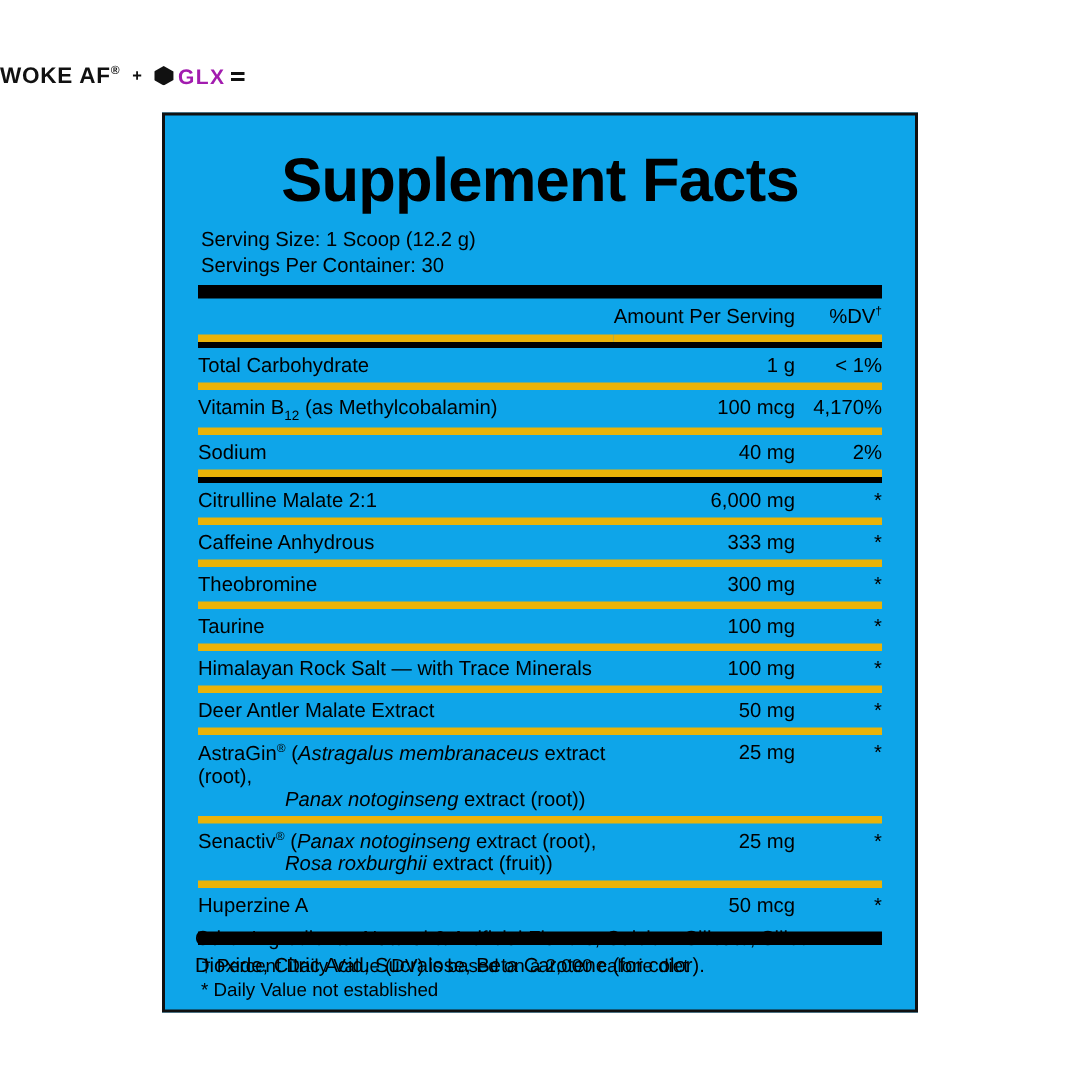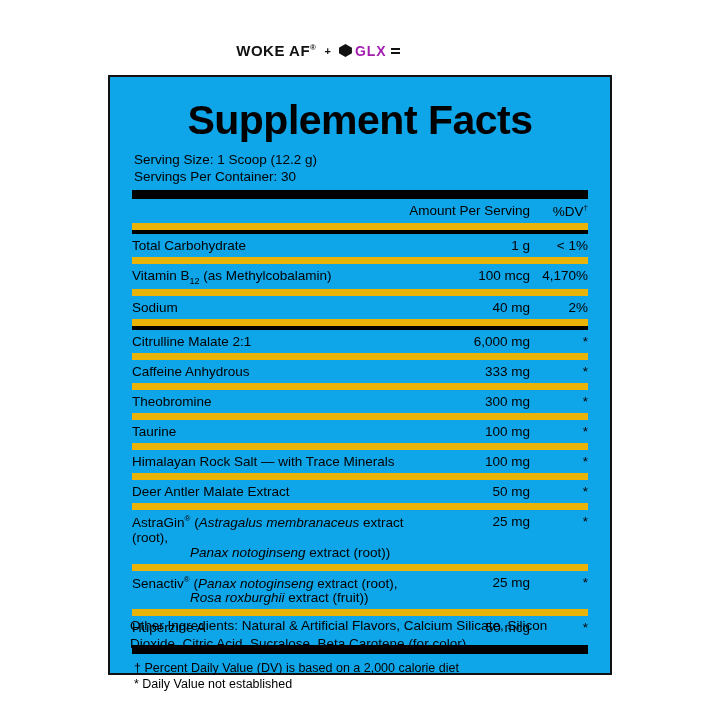--- a/index.html
+++ b/index.html
@@ -23,21 +23,20 @@
   }
 
   
   .brand-bar {
     position: absolute;
     top: 42px;
     left: 0;
     width: 636px;
     display: flex;
     align-items: center;
-    justify-content: center;
     gap: 8px;
   }
   .brand-woke {
     font-family: "Liberation Sans", sans-serif;
     font-weight: 700;
     font-size: 15px;
     letter-spacing: 0.5px;
     color: #111111;
     position: relative;
   }
@@ -123,21 +122,21 @@
   .rule-gap-top { margin-top: 5px; }
 
   table.facts {
     width: 100%;
     border-collapse: collapse;
     font-size: 13.5px;
   }
   table.facts td {
     padding: 4px 0 4px 0;
     vertical-align: top;
-    border-bottom: 7px solid #eab308;
+    border-bottom: 5px solid #eab308;
   }
   table.facts tr.no-line td { border-bottom: none; }
   td.name { text-align: left; padding-left: 2px; }
   td.amount { text-align: right; white-space: nowrap; padding-right: 26px; width: 120px; }
   td.dv { text-align: right; white-space: nowrap; width: 58px; padding-right: 2px; }
 
   .head-row td {
     border-bottom: none;
     padding-bottom: 3px;
     font-size: 13.5px;

